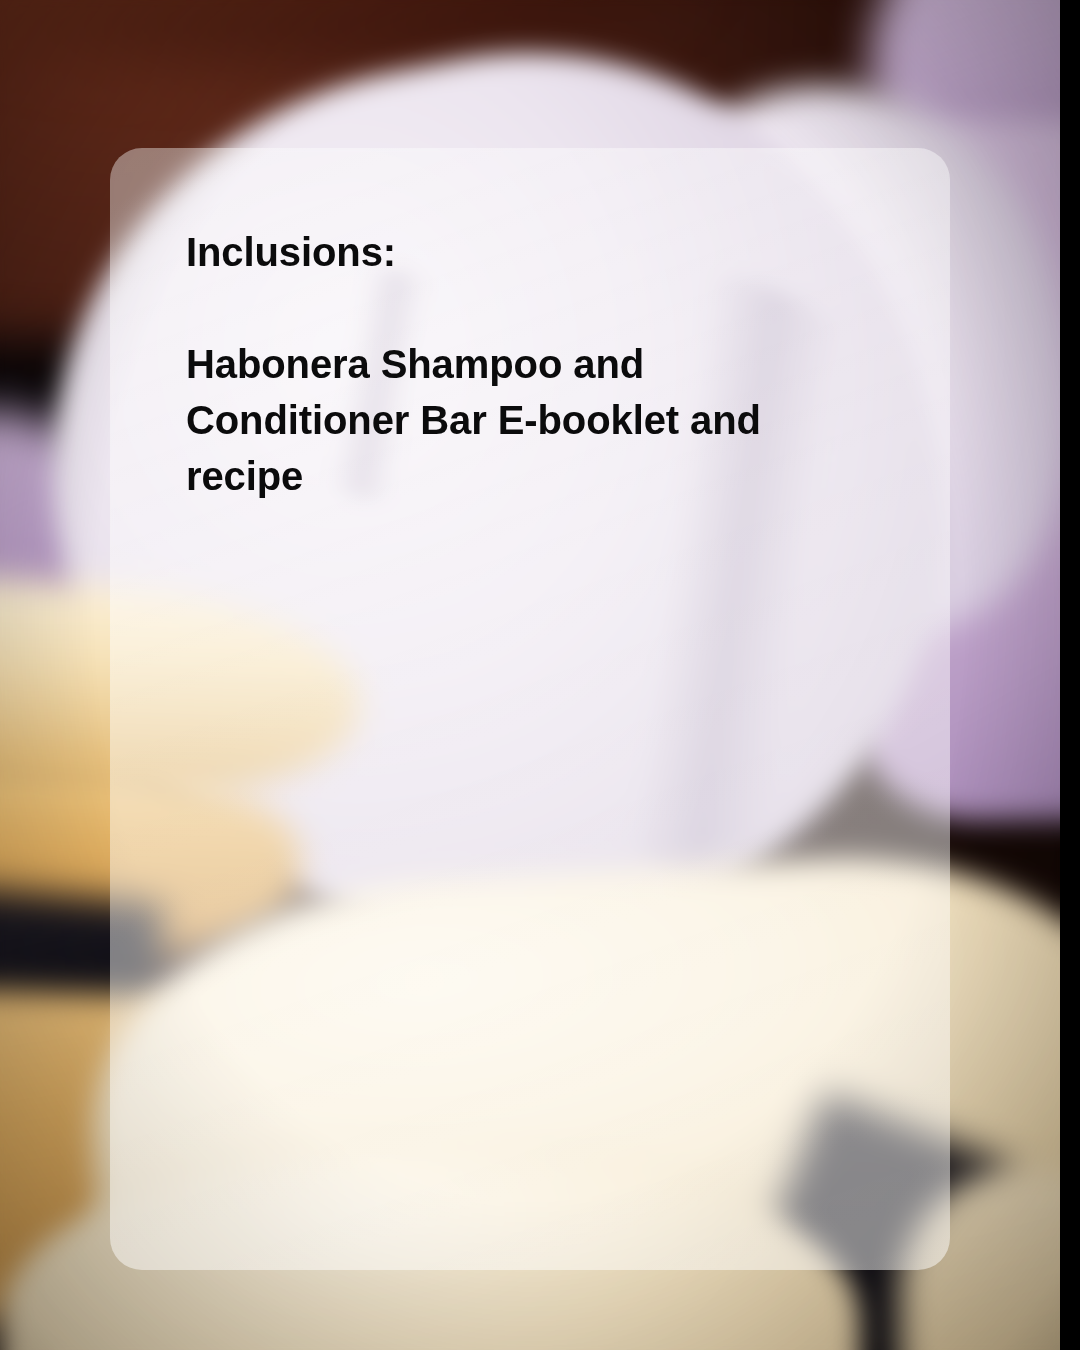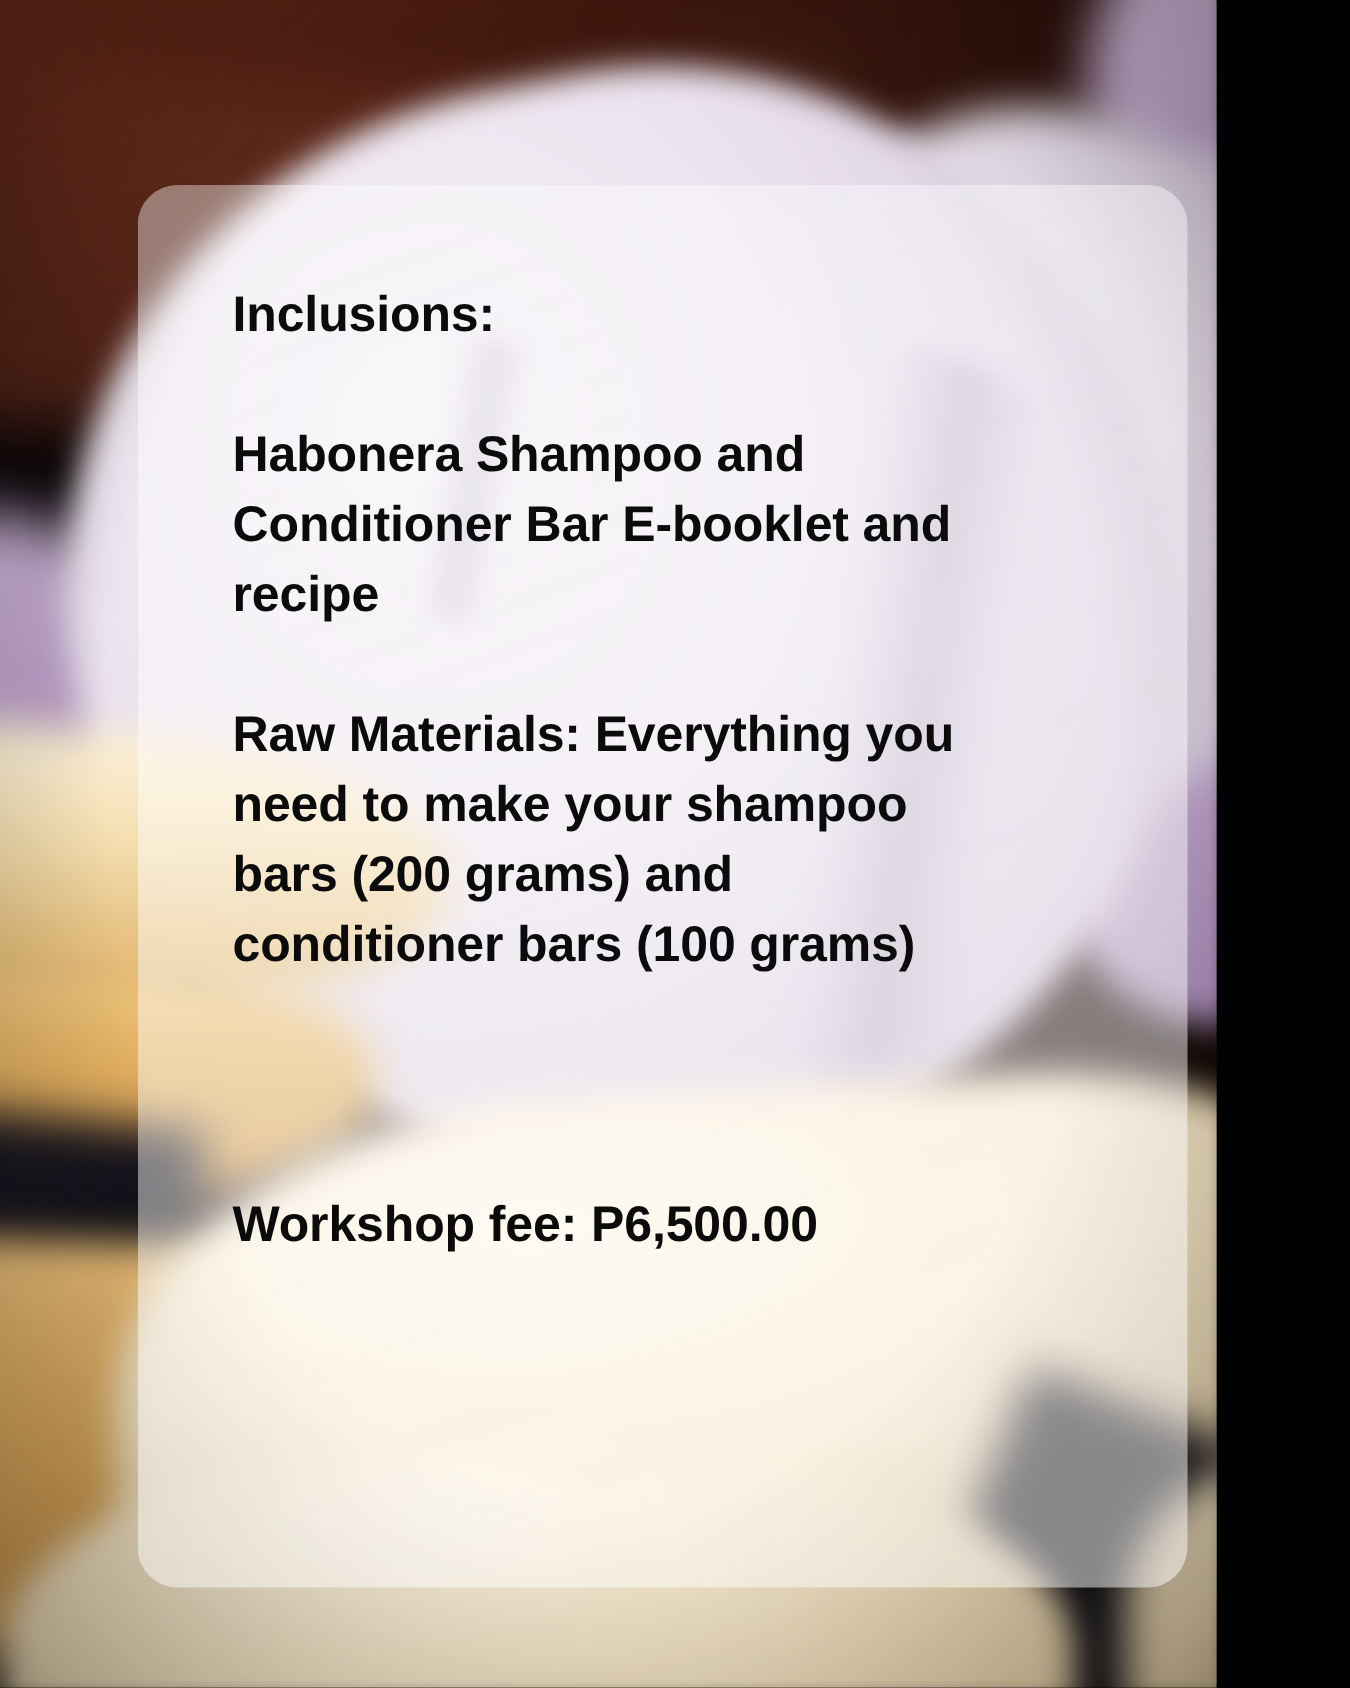--- a/index.html
+++ b/index.html
@@ -6,21 +6,21 @@
     margin: 0;
     padding: 0;
     background: #000;
   }
   body {
     font-family: "Liberation Sans", sans-serif;
   }
 
   #stage {
     position: relative;
-    width: 973px;
+    width: 1060px;
     height: 1350px;
     overflow: hidden;
     background: #120806;
   }
 
   
   .bg-layer {
     position: absolute;
     inset: -60px;
     overflow: hidden;
@@ -261,26 +261,21 @@
     <p class="card-body blk">Inclusions:</p>
 
     <div class="gap-lg"></div>
 
     <p class="card-body blk">Habonera Shampoo and
 Conditioner Bar E-booklet and
 recipe</p>
 
     <div class="gap-lg"></div>
 
-    <p class="card-body blk">Raw Materials: Everything you
-need to make your shampoo
-bars (200 grams) and
-conditioner bars (100 grams)</p>
 
     <div class="gap-lg"></div>
 
 
     <div class="gap-xl"></div>
 
-    <p class="card-body blk">Workshop fee: P6,500.00</p>
   </div>
 
 </div>
 
 </body></html>

